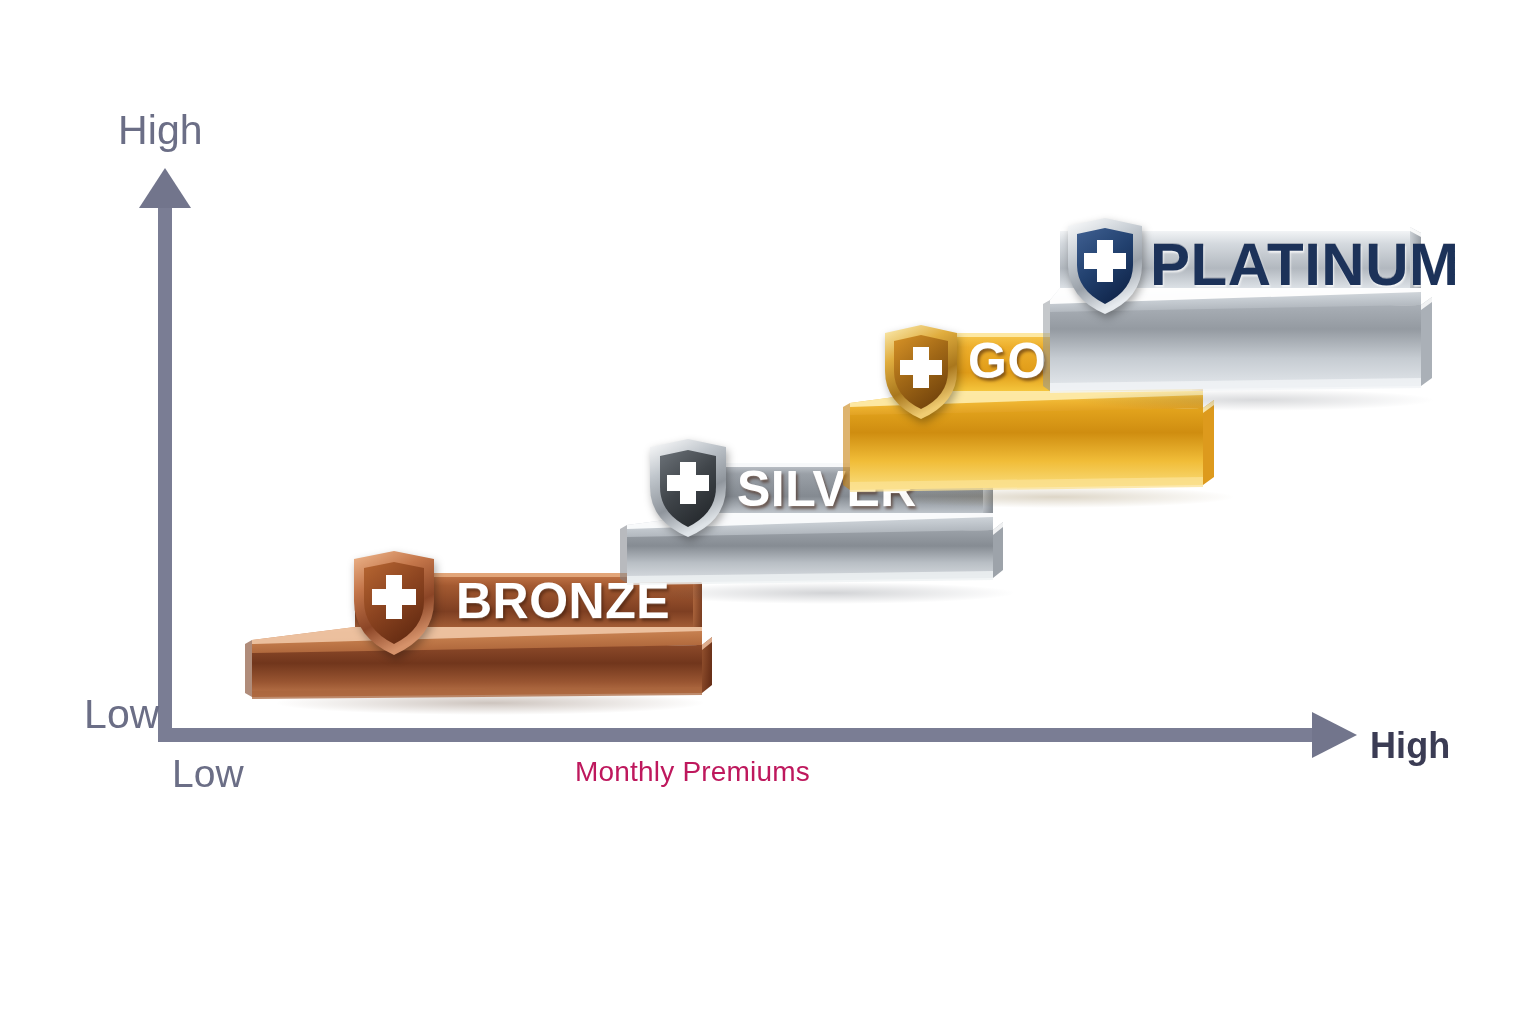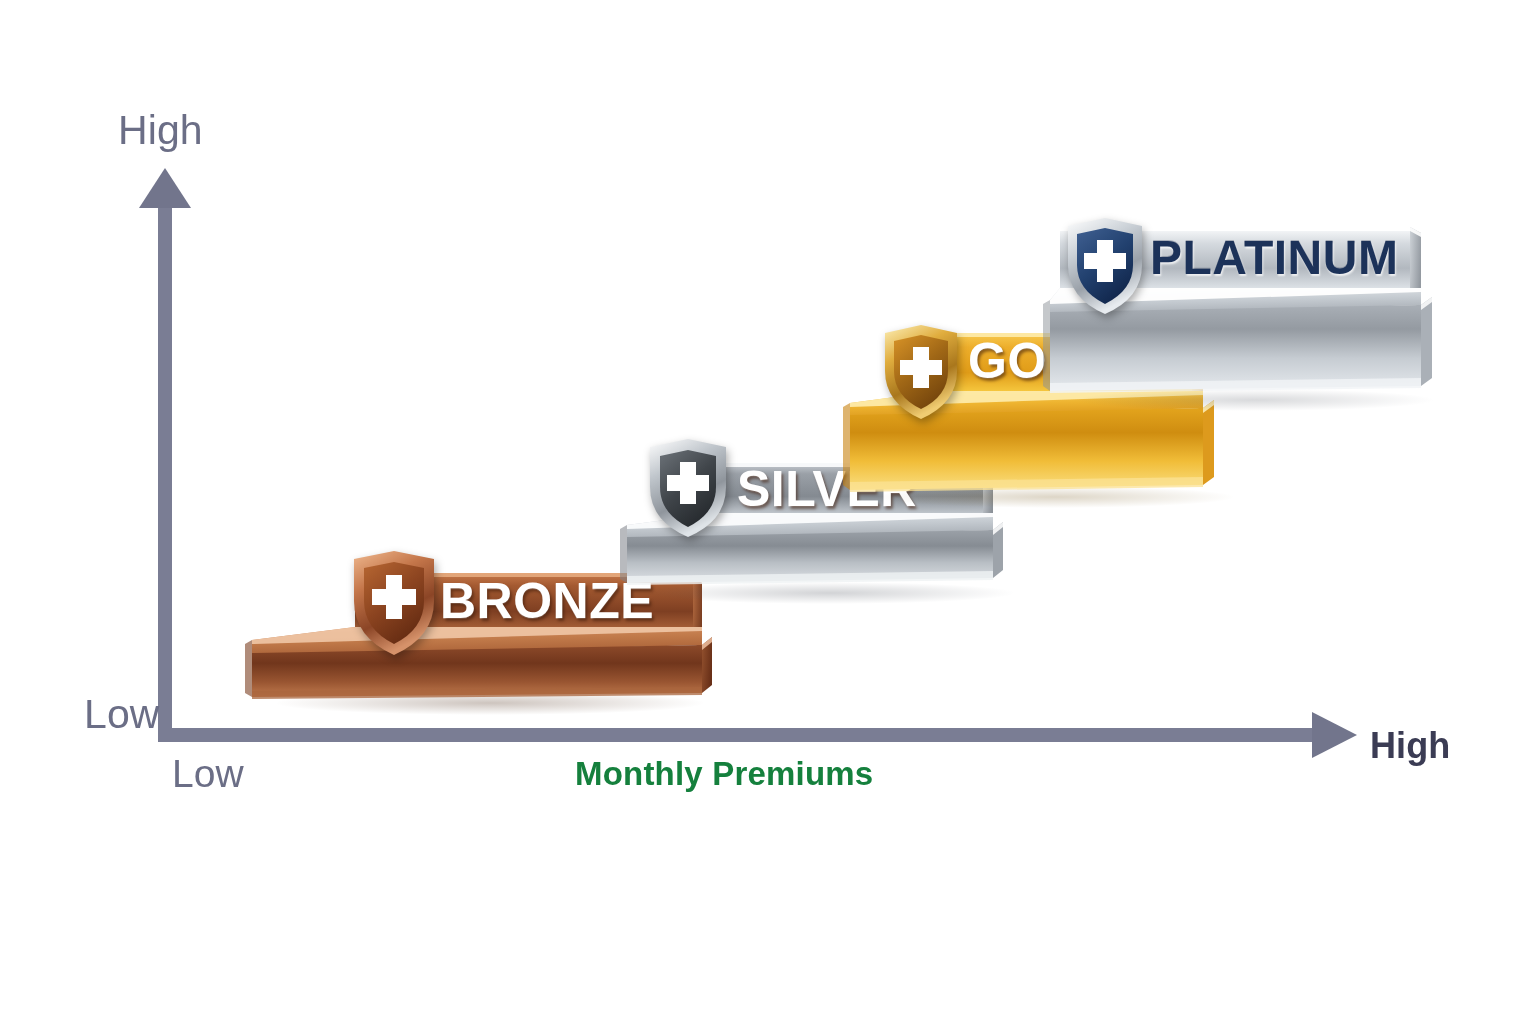--- a/index.html
+++ b/index.html
@@ -14,22 +14,22 @@
               pointer-events:none; }
 
   .axis-label { position:absolute; color:#6b6e86; white-space:pre-line;
                 letter-spacing:.1px; line-height:1.12; }
 
   #y-high   { left:118px;  top:108px;  font-size:41px; }
   #y-title  { left:32px;   top:358px;  font-size:40px; text-align:left; }
   #y-low    { left:84px;   top:692px;  font-size:41px; }
 
   #x-low    { left:172px;  top:752px;  font-size:39px; }
-  #x-title  { left:575px;  top:756px;  font-size:33px; font-weight:bold;
-              color:#15803d; letter-spacing:.2px; }
+  #x-title  { left:575px;  top:756px;  font-size:28px; font-weight:normal;
+              color:#be185d; letter-spacing:.2px; }
   #x-high   { left:1370px; top:726px;  font-size:36px; font-weight:bold;
               color:#3b3c54; }
 
   
   .step { position:absolute; }
   .step-svg { display:block; overflow:visible; }
 
   .tier-label { position:absolute; font-weight:bold; white-space:nowrap;
                 letter-spacing:.5px; }
   .tier-label.light { color:#ffffff;
@@ -139,21 +139,21 @@
             <stop offset="0.45" stop-color="#8c4420"></stop>
             <stop offset="1" stop-color="#5f2810"></stop>
           </linearGradient>
         </defs>
         <path d="M6 10 L46 2 L86 10 L86 52 Q86 88 46 106 Q6 88 6 52 Z" fill="url(#bz-rim)"></path>
         <path d="M16 19 L46 13 L76 19 L76 52 Q76 80 46 95 Q16 80 16 52 Z" fill="url(#bz-face)"></path>
         <path d="M38 26 h16 v14 h14 v16 h-14 v14 h-16 v-14 h-14 v-16 h14 z" fill="#ffffff"></path>
       </svg>
     </div>
 
-    <div class="tier-label light" style="left:200px; top:27px; font-size:50px;">BRONZE</div>
+    <div class="tier-label light" style="left:216px; top:27px; font-size:50px;">BRONZE</div>
   </div>
 
   <div class="step" id="step-silver" style="left:615px; top:435px;">
     <svg class="step-svg" width="400" height="170" viewBox="0 0 400 170">
       <defs>
         <linearGradient id="sv-riser" x1="0" y1="0" x2="0" y2="1">
           <stop offset="0" stop-color="#c9ced4"></stop>
           <stop offset="0.17" stop-color="#9aa0a7"></stop>
           <stop offset="0.52" stop-color="#848a91"></stop>
           <stop offset="0.80" stop-color="#c3c9cf"></stop>
@@ -355,16 +355,16 @@
             <stop offset="0.45" stop-color="#22416f"></stop>
             <stop offset="1" stop-color="#0e2246"></stop>
           </linearGradient>
         </defs>
         <path d="M5 10 L42 2 L79 10 L79 49 Q79 82 42 98 Q5 82 5 49 Z" fill="url(#pt-rim)"></path>
         <path d="M14 18 L42 12 L70 18 L70 49 Q70 74 42 88 Q14 74 14 49 Z" fill="url(#pt-face)"></path>
         <path d="M34 24 h16 v13 h13 v16 h-13 v13 h-16 v-13 h-13 v-16 h13 z" fill="#ffffff"></path>
       </svg>
     </div>
 
-    <div class="tier-label dark" style="left:110px; top:12px; font-size:48px;text-align:right;">PLATINUM</div>
+    <div class="tier-label dark" style="left:110px; top:12px; font-size:60px;text-align:right;">PLATINUM</div>
   </div>
 
 </div>
 
 </body></html>

